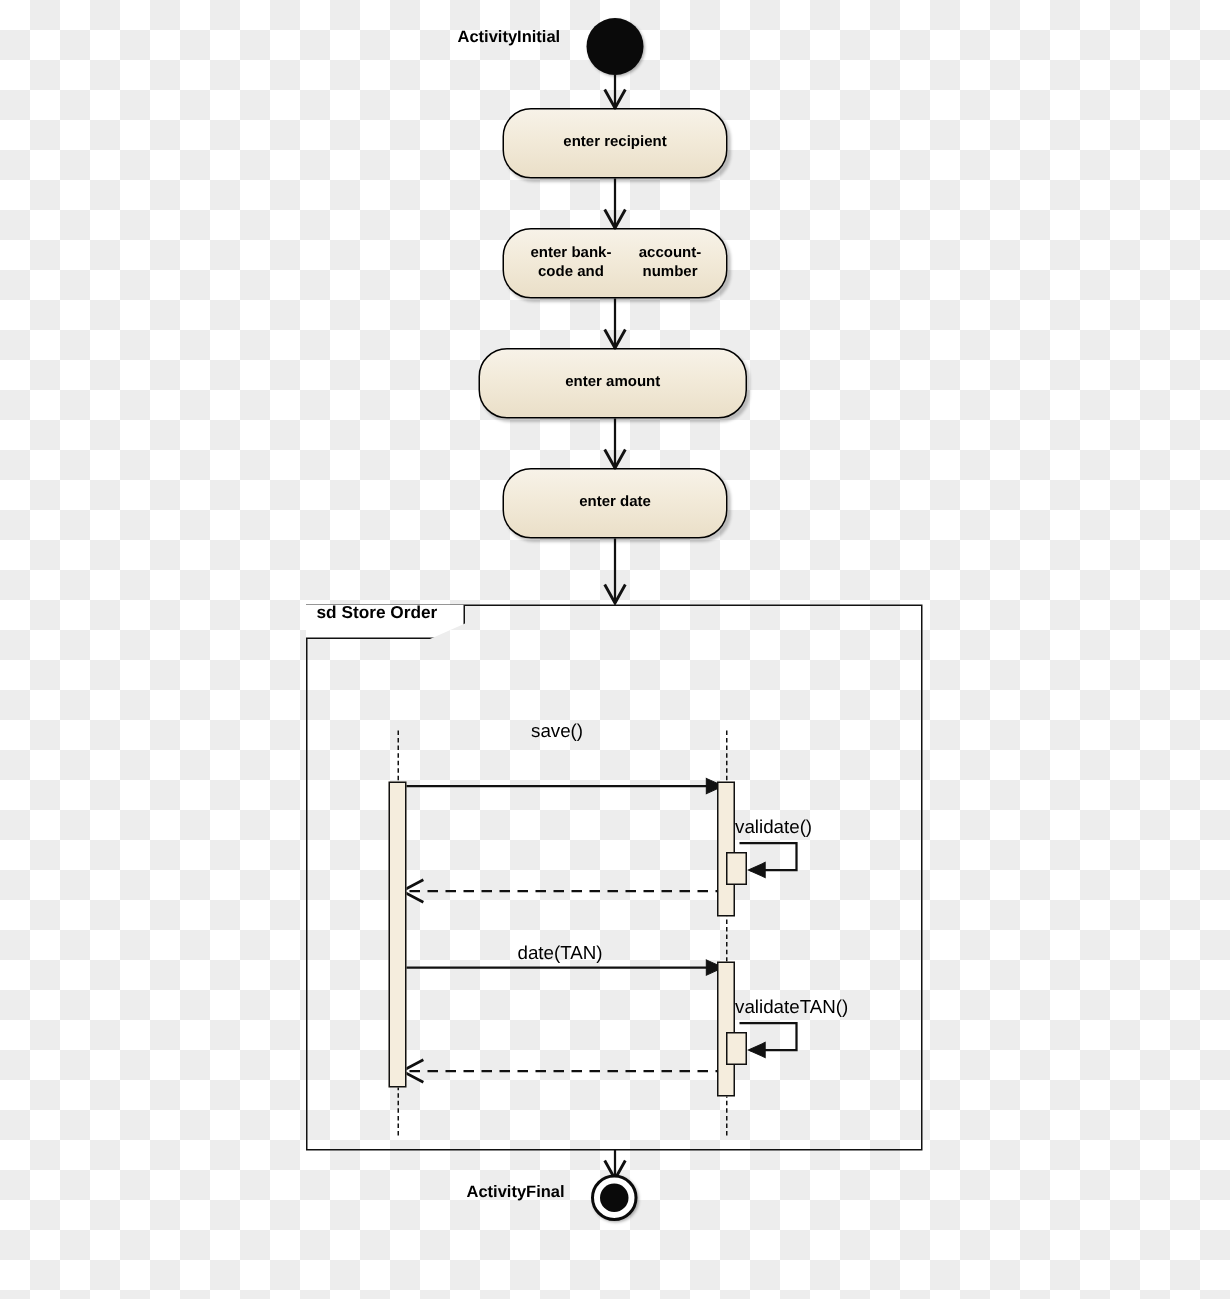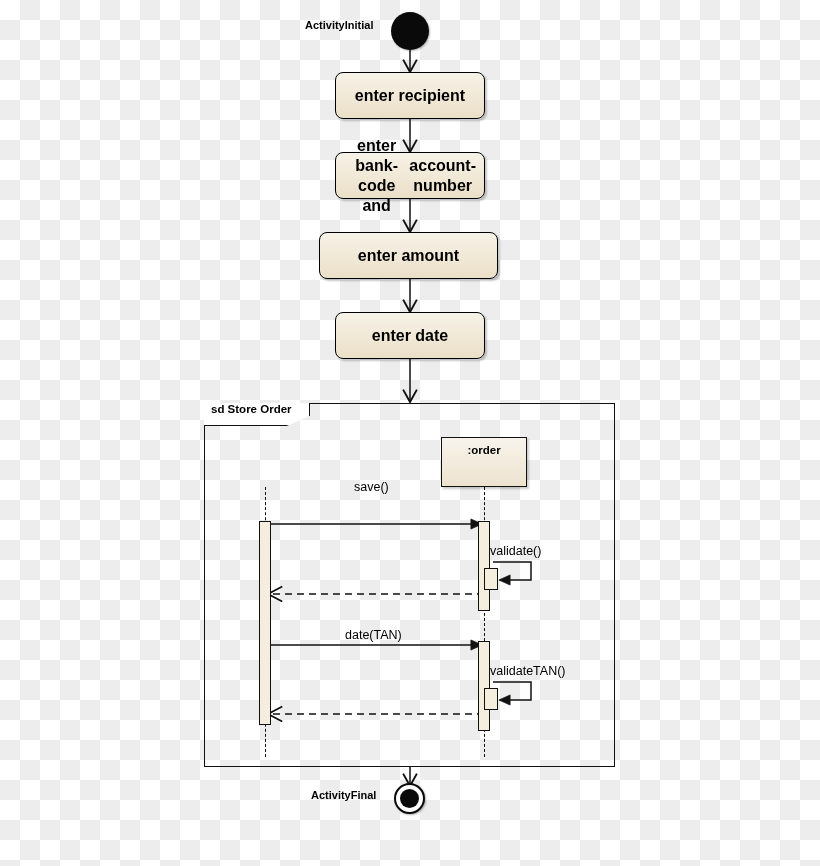--- a/index.html
+++ b/index.html
@@ -32,30 +32,30 @@
     left: 0; top: 0;
     width: 820px;
     height: 866px;
   }
 
   
   .act-node {
     position: absolute;
     box-sizing: border-box;
     border: 1px solid #000000;
-    border-radius: 8px;
+    border-radius: 19px;
     background: linear-gradient(to bottom, #f7f2e8 0%, #f2ead9 45%, #eadfc8 100%);
     box-shadow: 2px 2px 2px rgba(0,0,0,0.22);
     display: flex;
     align-items: center;
     justify-content: center;
     text-align: center;
     color: #000;
     font-weight: bold;
-    font-size: 16px;
+    font-size: 10px;
     line-height: 1.25;
     padding: 12px 8px;
   }
   .act-node span { display: block; }
 
   
   .initial-node {
     position: absolute;
     border-radius: 50%;
     background: #0a0a0a;
@@ -222,23 +222,20 @@
     <span>enter date</span>
   </div>
 
   <div class="sd-frame" style="left:204px; top:403px; width:411px; height:364px;"></div>
   <div class="sd-frame-tab" style="left:204px; top:403px; width:106px; height:23px;">
     <span>sd Store Order</span>
   </div>
 
   <div class="lifeline-dash" style="left:265px; top:487px; height:270px;"></div>
 
-  <div class="lifeline-box" style="left:441px; top:437px; width:86px; height:50px;">
-    <span>:order</span>
-  </div>
   <div class="lifeline-dash" style="left:484px; top:487px; height:270px;"></div>
 
   <div class="activation" style="left:259px; top:521px; width:12px; height:204px;"></div>
 
   <div class="activation" style="left:478px; top:521px; width:12px; height:90px;"></div>
   <div class="activation" style="left:484px; top:568px; width:14px; height:22px;"></div>
 
   <div class="activation" style="left:478px; top:641px; width:12px; height:90px;"></div>
   <div class="activation" style="left:484px; top:688px; width:14px; height:22px;"></div>
 

